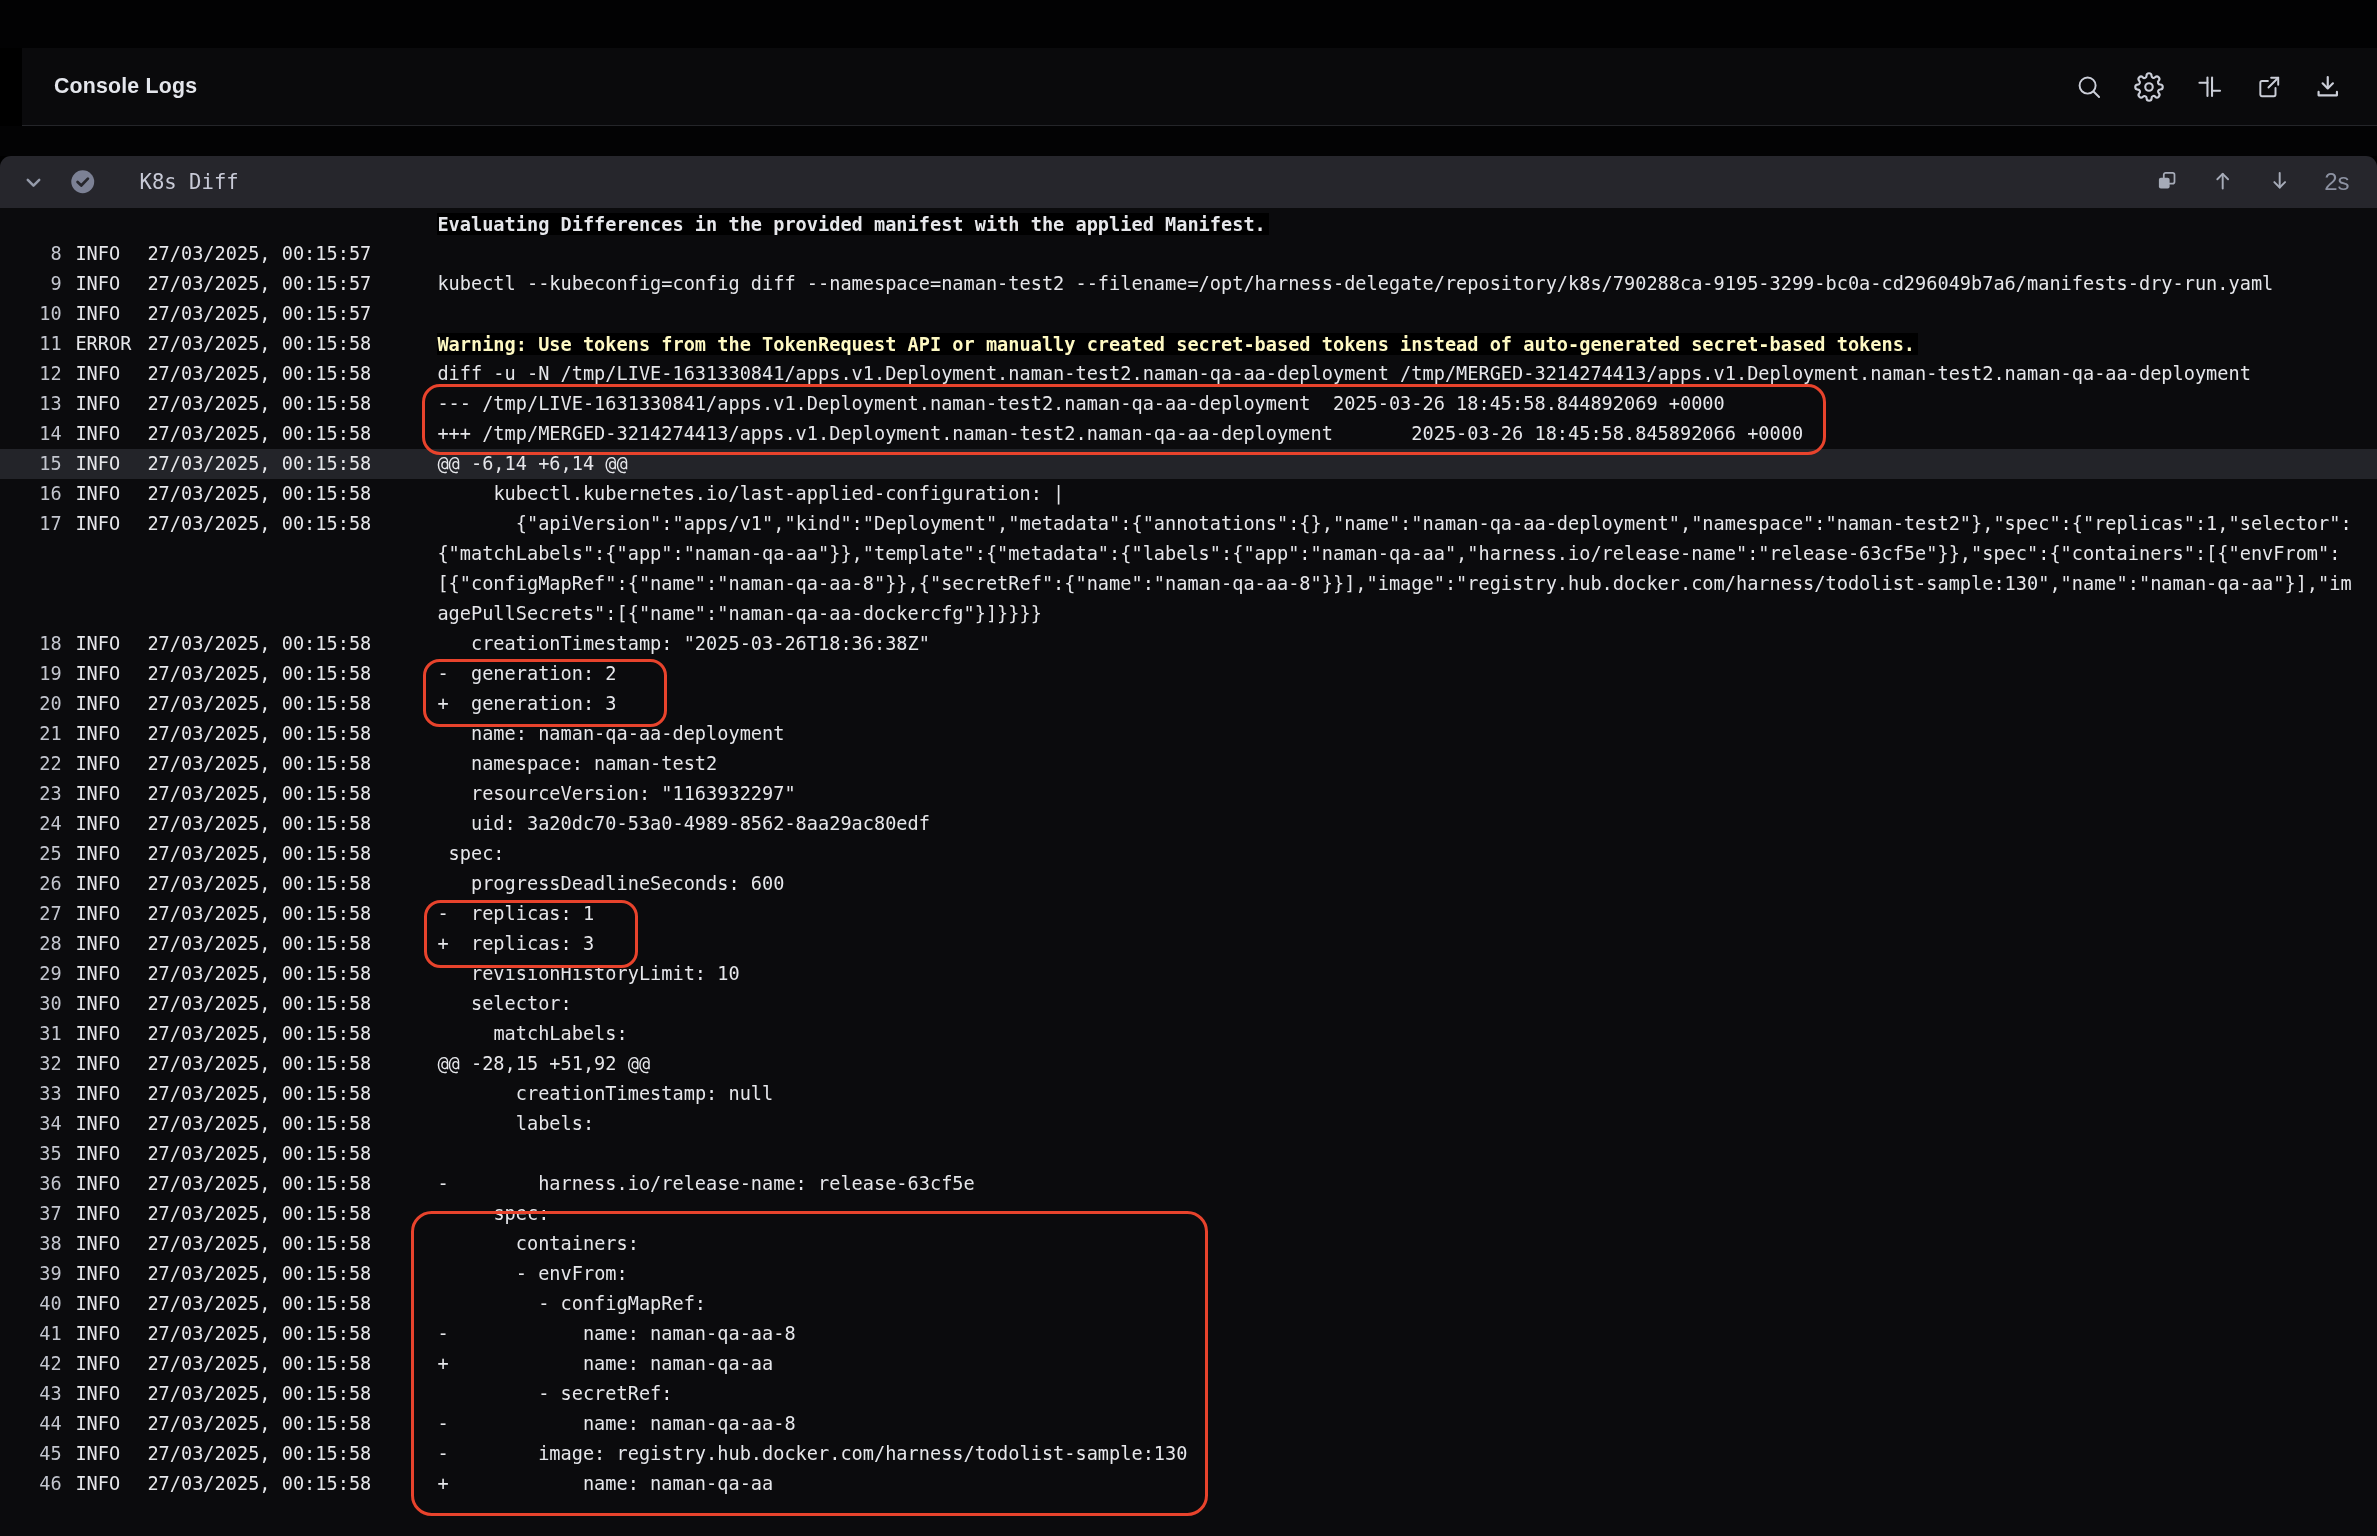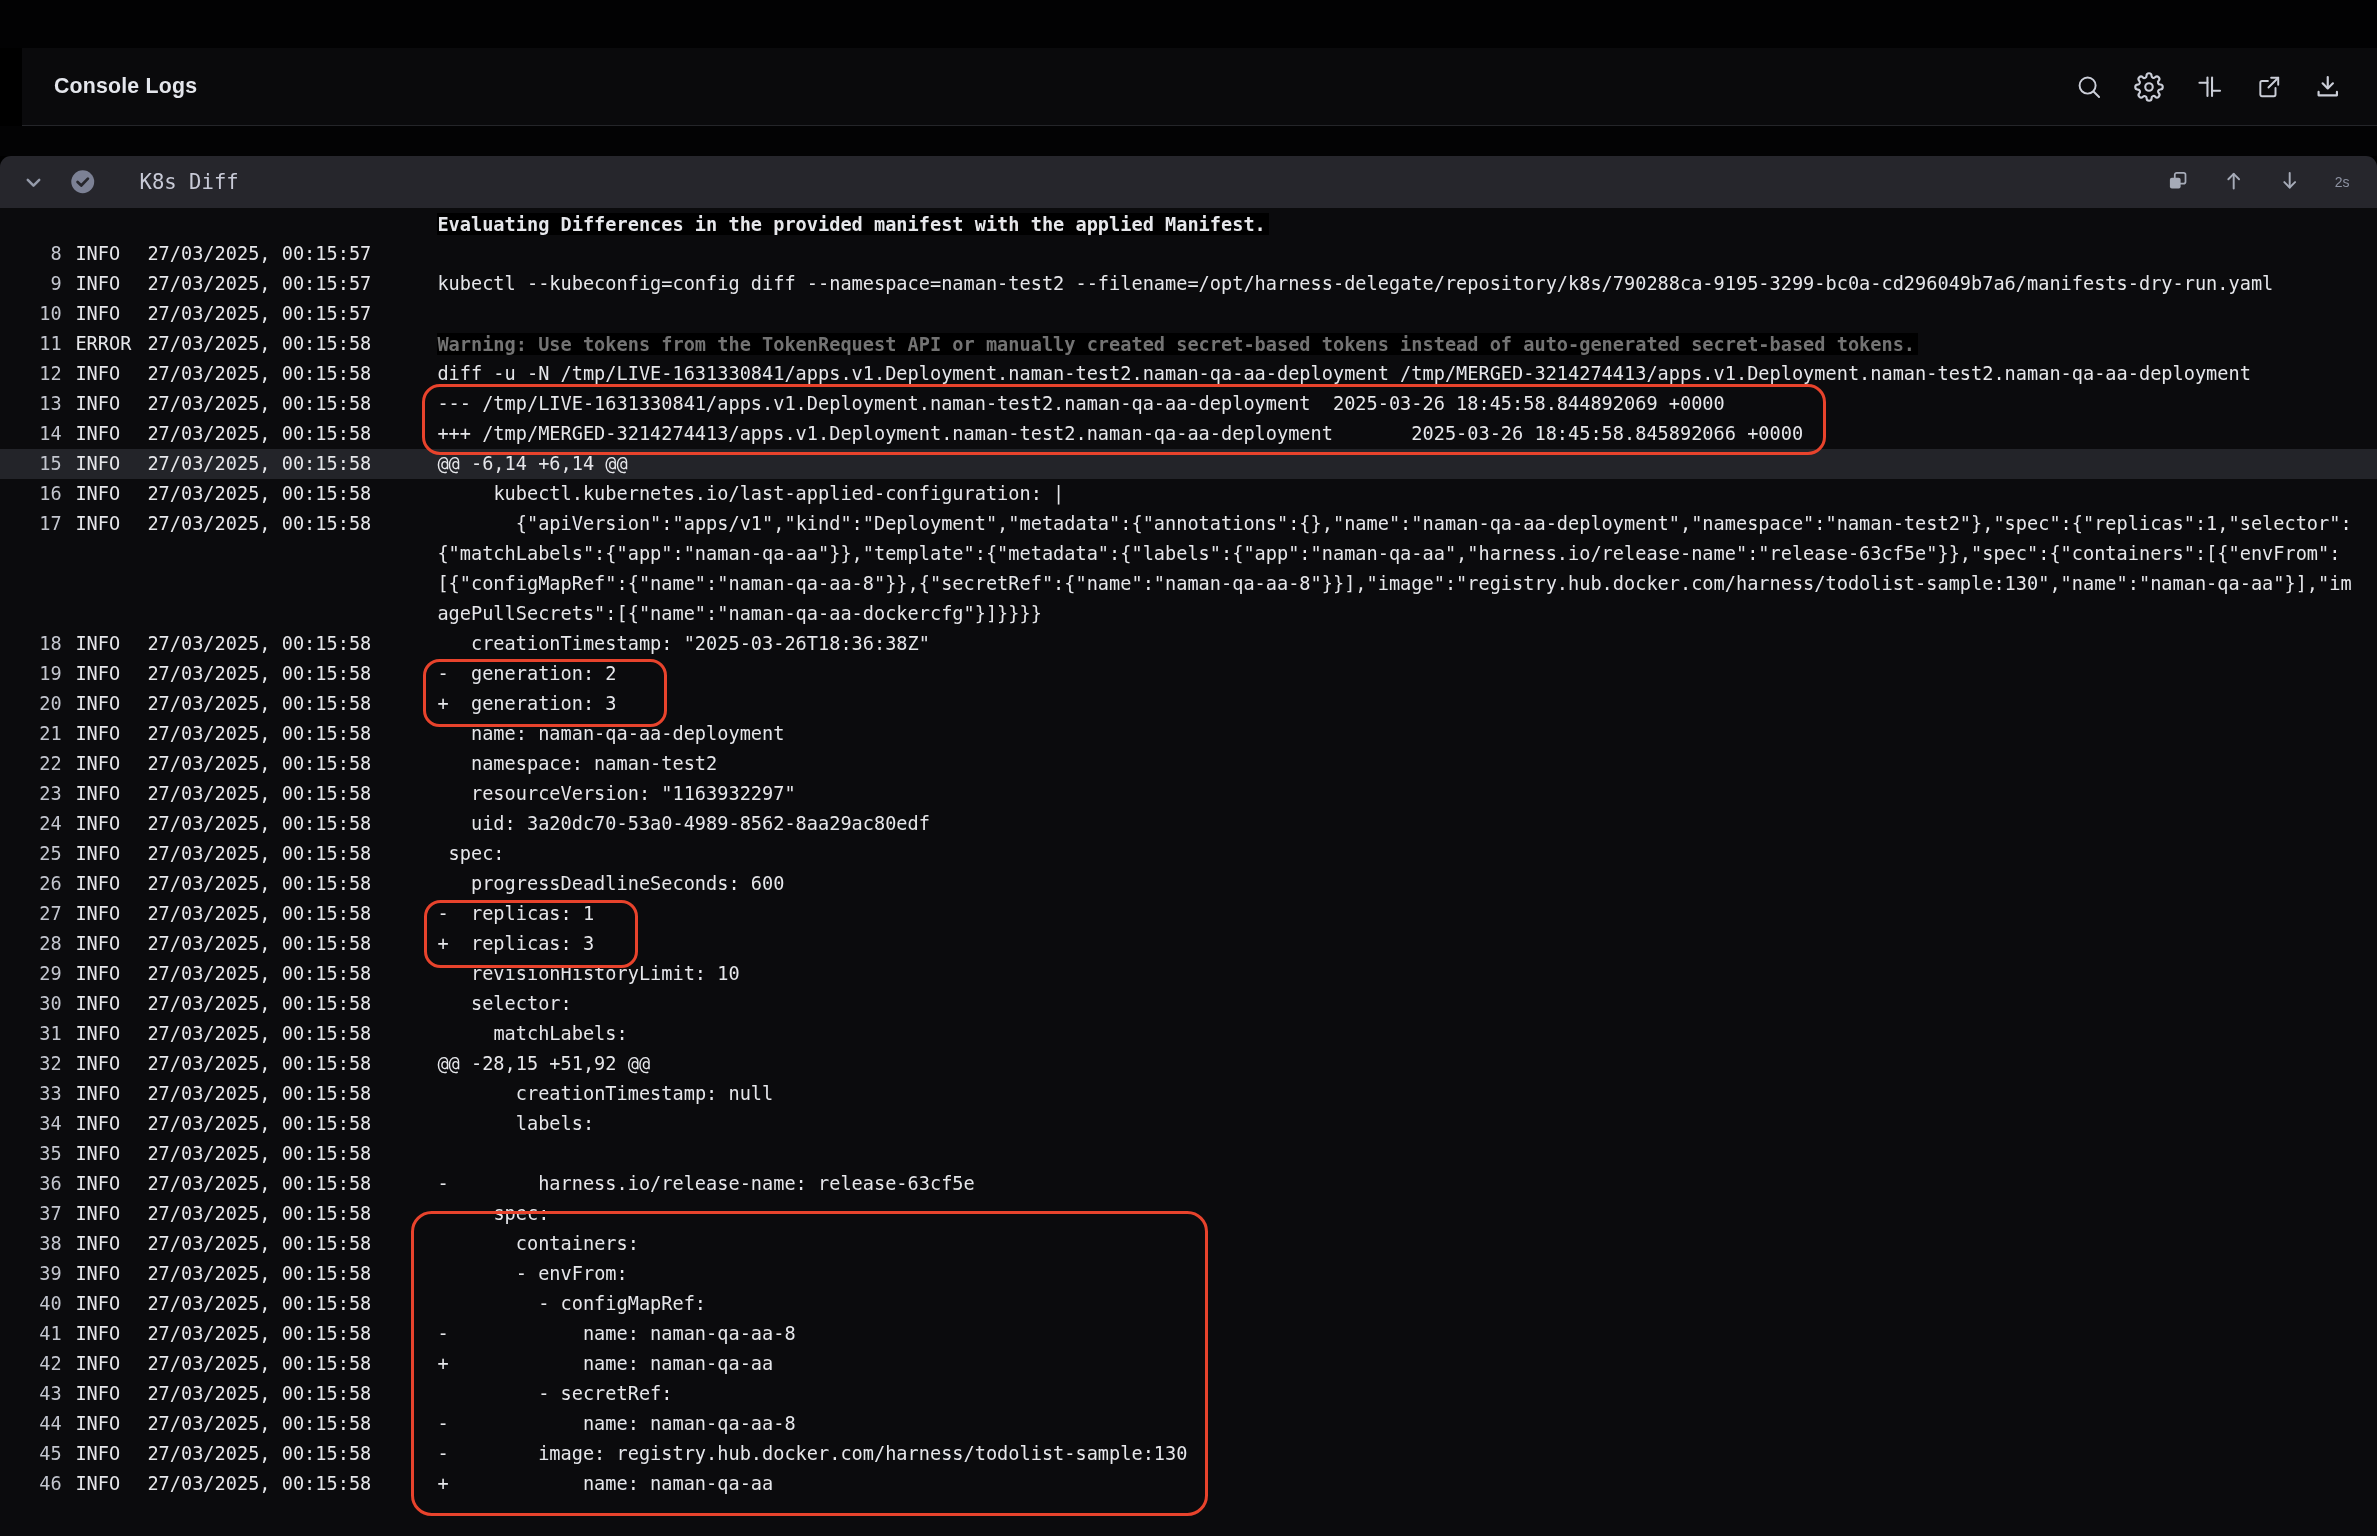--- a/index.html
+++ b/index.html
@@ -23,34 +23,34 @@
   
   .log-card{height:1509px;display:flex;flex-direction:column;border-radius:11px 11px 0 0;overflow:hidden;}
   .log-header{
     height:52px;background:#26262c;display:flex;align-items:center;
     padding:0 27.5px 0 20.6px;box-sizing:border-box;flex:none;
   }
   .chev{color:#959baa;display:flex;}
   .status-ic{margin-left:23.4px;display:flex;}
   .section-title{margin-left:43px;font-size:20.6px;color:#c8cad7;}
   .log-header-right{margin-left:auto;display:flex;align-items:center;gap:33px;color:#a6abb8;}
-  .duration{font-family:"Liberation Sans","DejaVu Sans",sans-serif;font-size:14px;color:#8d92a2;}
+  .duration{font-family:"Liberation Sans","DejaVu Sans",sans-serif;font-size:24px;color:#8d92a2;}
   
   .log-body{
     flex:1;background:#0b0b0d;position:relative;padding-top:1.4px;box-sizing:border-box;
     font-size:18.6px;color:#e6e7eb;
   }
   .row{display:flex;align-items:flex-start;line-height:30px;min-height:30px;padding-left:20.6px;}
   .row.sel{background:#232429;}
   .num{width:41px;flex:none;text-align:right;color:#c3c6cf;white-space:pre;}
   .level{width:72px;flex:none;margin-left:13.8px;white-space:pre;}
   .time{width:290px;flex:none;white-space:pre;}
   .msg{flex:1;white-space:pre-wrap;word-break:break-all;padding-right:23px;min-height:30px;}
   .msg .txt.hl{background:#000;font-weight:700;padding:0.7px 2.8px 0.7px 0;}
-  .msg .txt.red{color:#737373;}
+  .msg .txt.red{color:#fef9c3;}
   
   .anno{position:absolute;border:3.4px solid #e8432c;pointer-events:none;}
   .anno.a{left:422px;top:176px;width:1398px;height:65px;border-radius:18px;}
   .anno.b{left:423px;top:451px;width:238px;height:62px;border-radius:16.5px;}
   .anno.c{left:424px;top:692px;width:208px;height:62px;border-radius:16.5px;}
   .anno.d{left:411px;top:1003px;width:791px;height:299px;border-radius:20.6px;}
 </style>
 </head>
 <body>
 

